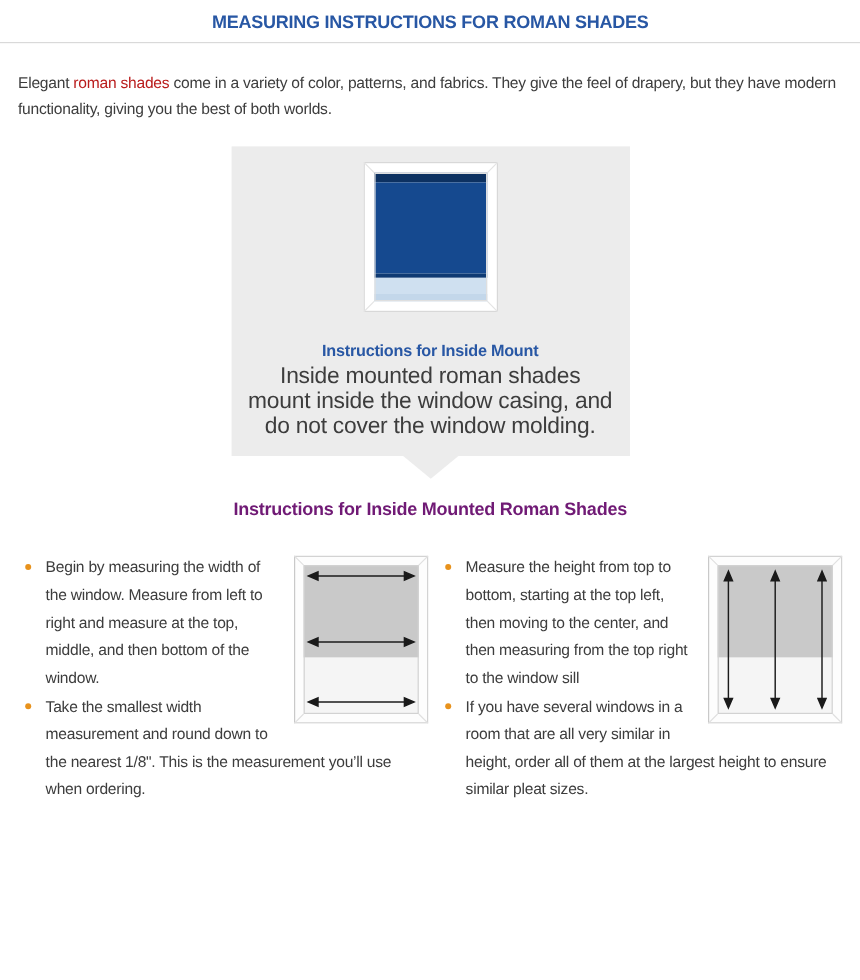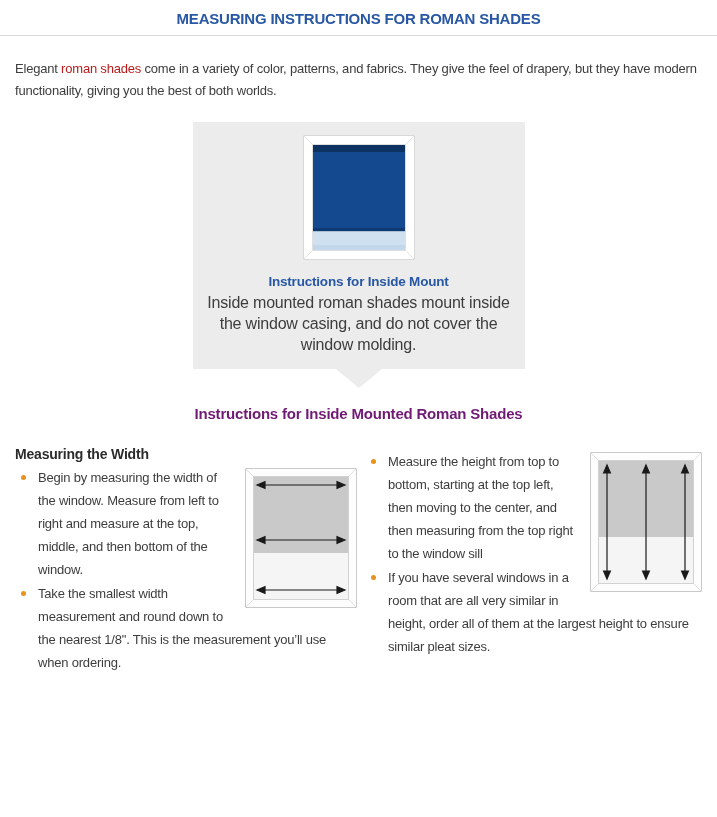--- a/index.html
+++ b/index.html
@@ -24,22 +24,22 @@
   .intro { margin-top:22px; line-height:22px; }
   a.inline-link { color:#b91c1c; text-decoration:none; cursor:pointer; }
 
   
   .callout-wrap { margin-top:20px; }
   .callout {
     width:332px; margin:0 auto; background:#ececec;
     padding:13px 14px 14px; text-align:center;
   }
   .callout-img { display:block; margin:0 auto; }
-  .callout-title { color:#2857a4; font-weight:bold; font-size:13.5px; margin-top:11px; line-height:21px; }
-  .callout-desc { font-size:16px; line-height:21px; }
+  .callout-title { color:#2857a4; font-weight:bold; font-size:13.5px; margin-top:22px; line-height:21px; }
+  .callout-desc { font-size:19px; line-height:21px; }
   .callout-pointer {
     width:0; height:0; margin:0 auto;
     border-left:23px solid transparent;
     border-right:23px solid transparent;
     border-top:19px solid #ececec;
   }
 
   
   h2.section-heading {
     text-align:center; color:#701a75; font-size:15px; font-weight:bold;
@@ -100,21 +100,20 @@
     </div>
     <div class="callout-pointer"></div>
   </div>
 
   <h2 class="section-heading">Instructions for Inside Mounted Roman Shades</h2>
 
 
   <div class="columns">
 
     <section class="col-left">
-      <h3 class="sub-heading">Measuring the Width</h3>
       <div class="col-body">
 
         <svg class="diagram" width="112" height="140" viewBox="0 0 112 140">
           <rect x="0.5" y="0.5" width="111" height="139" fill="#fdfdfd" stroke="#c9c9c9"></rect>
           <line x1="0" y1="0" x2="8" y2="8" stroke="#e0e0e0"></line>
           <line x1="112" y1="0" x2="104" y2="8" stroke="#e0e0e0"></line>
           <line x1="0" y1="140" x2="8" y2="132" stroke="#e0e0e0"></line>
           <line x1="112" y1="140" x2="104" y2="132" stroke="#e0e0e0"></line>
           <rect x="8" y="8" width="96" height="77" fill="#c9c9c9"></rect>
           <rect x="8" y="85" width="96" height="47" fill="#f5f5f5"></rect>

